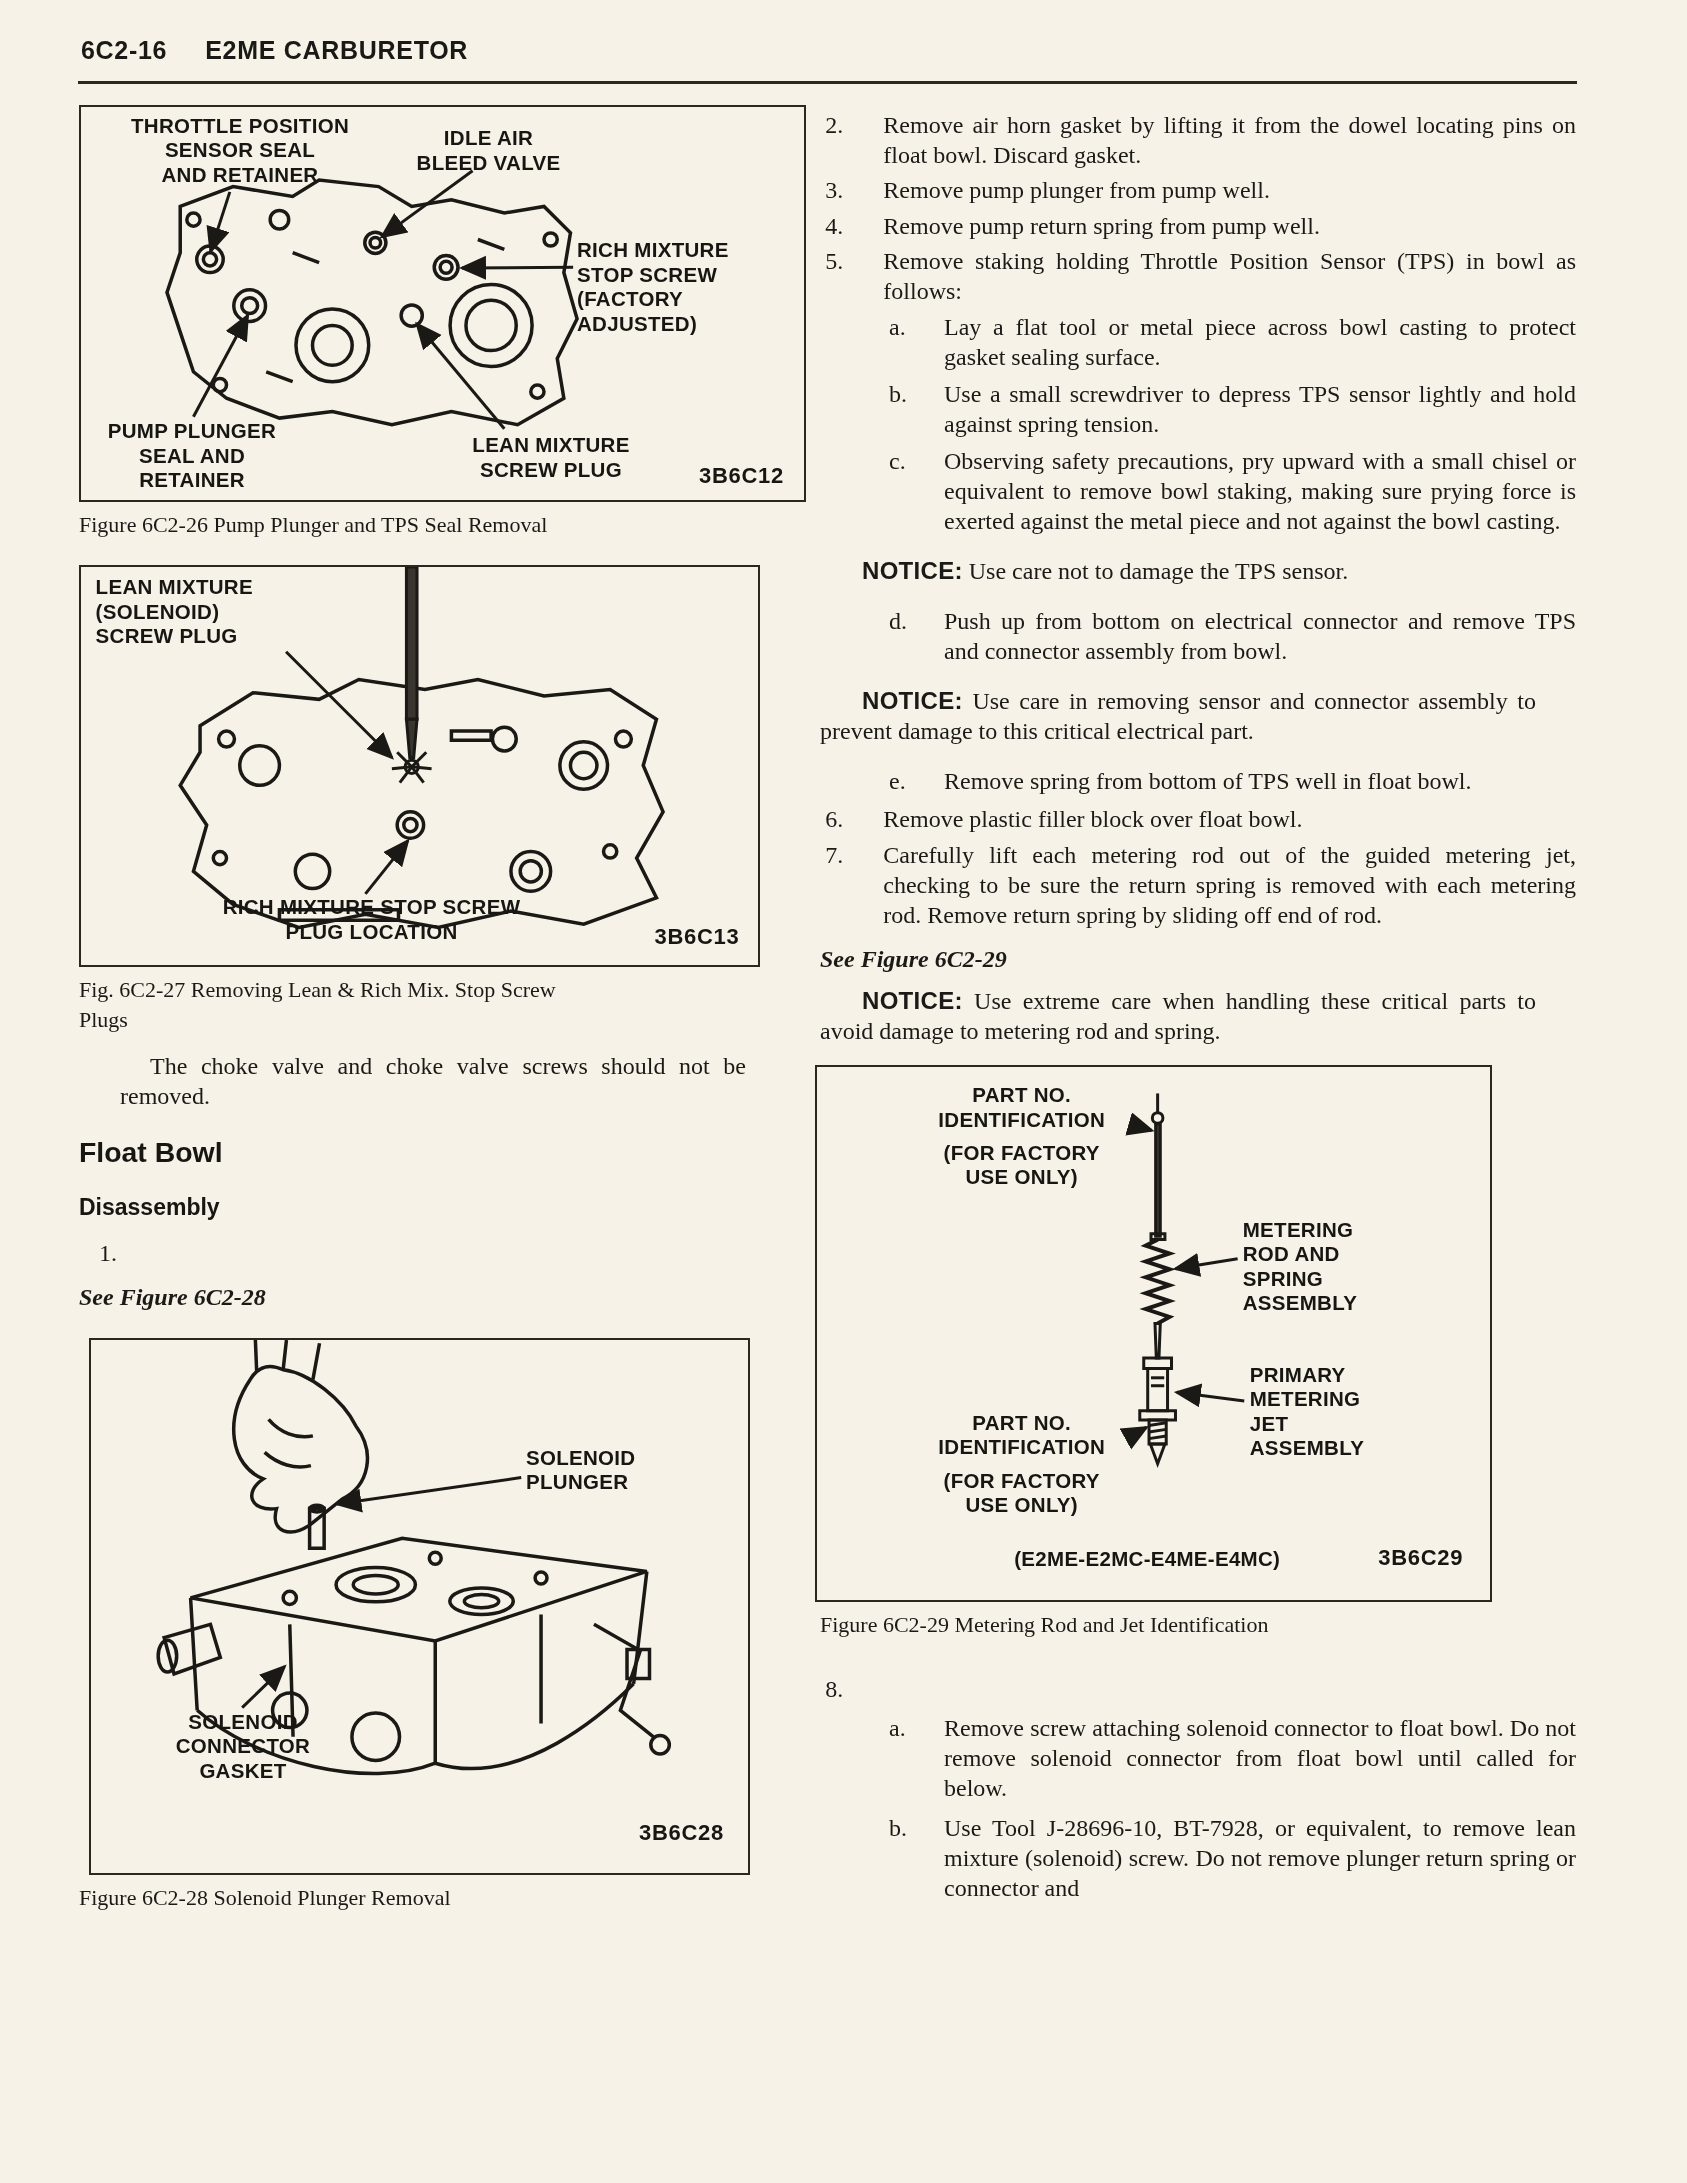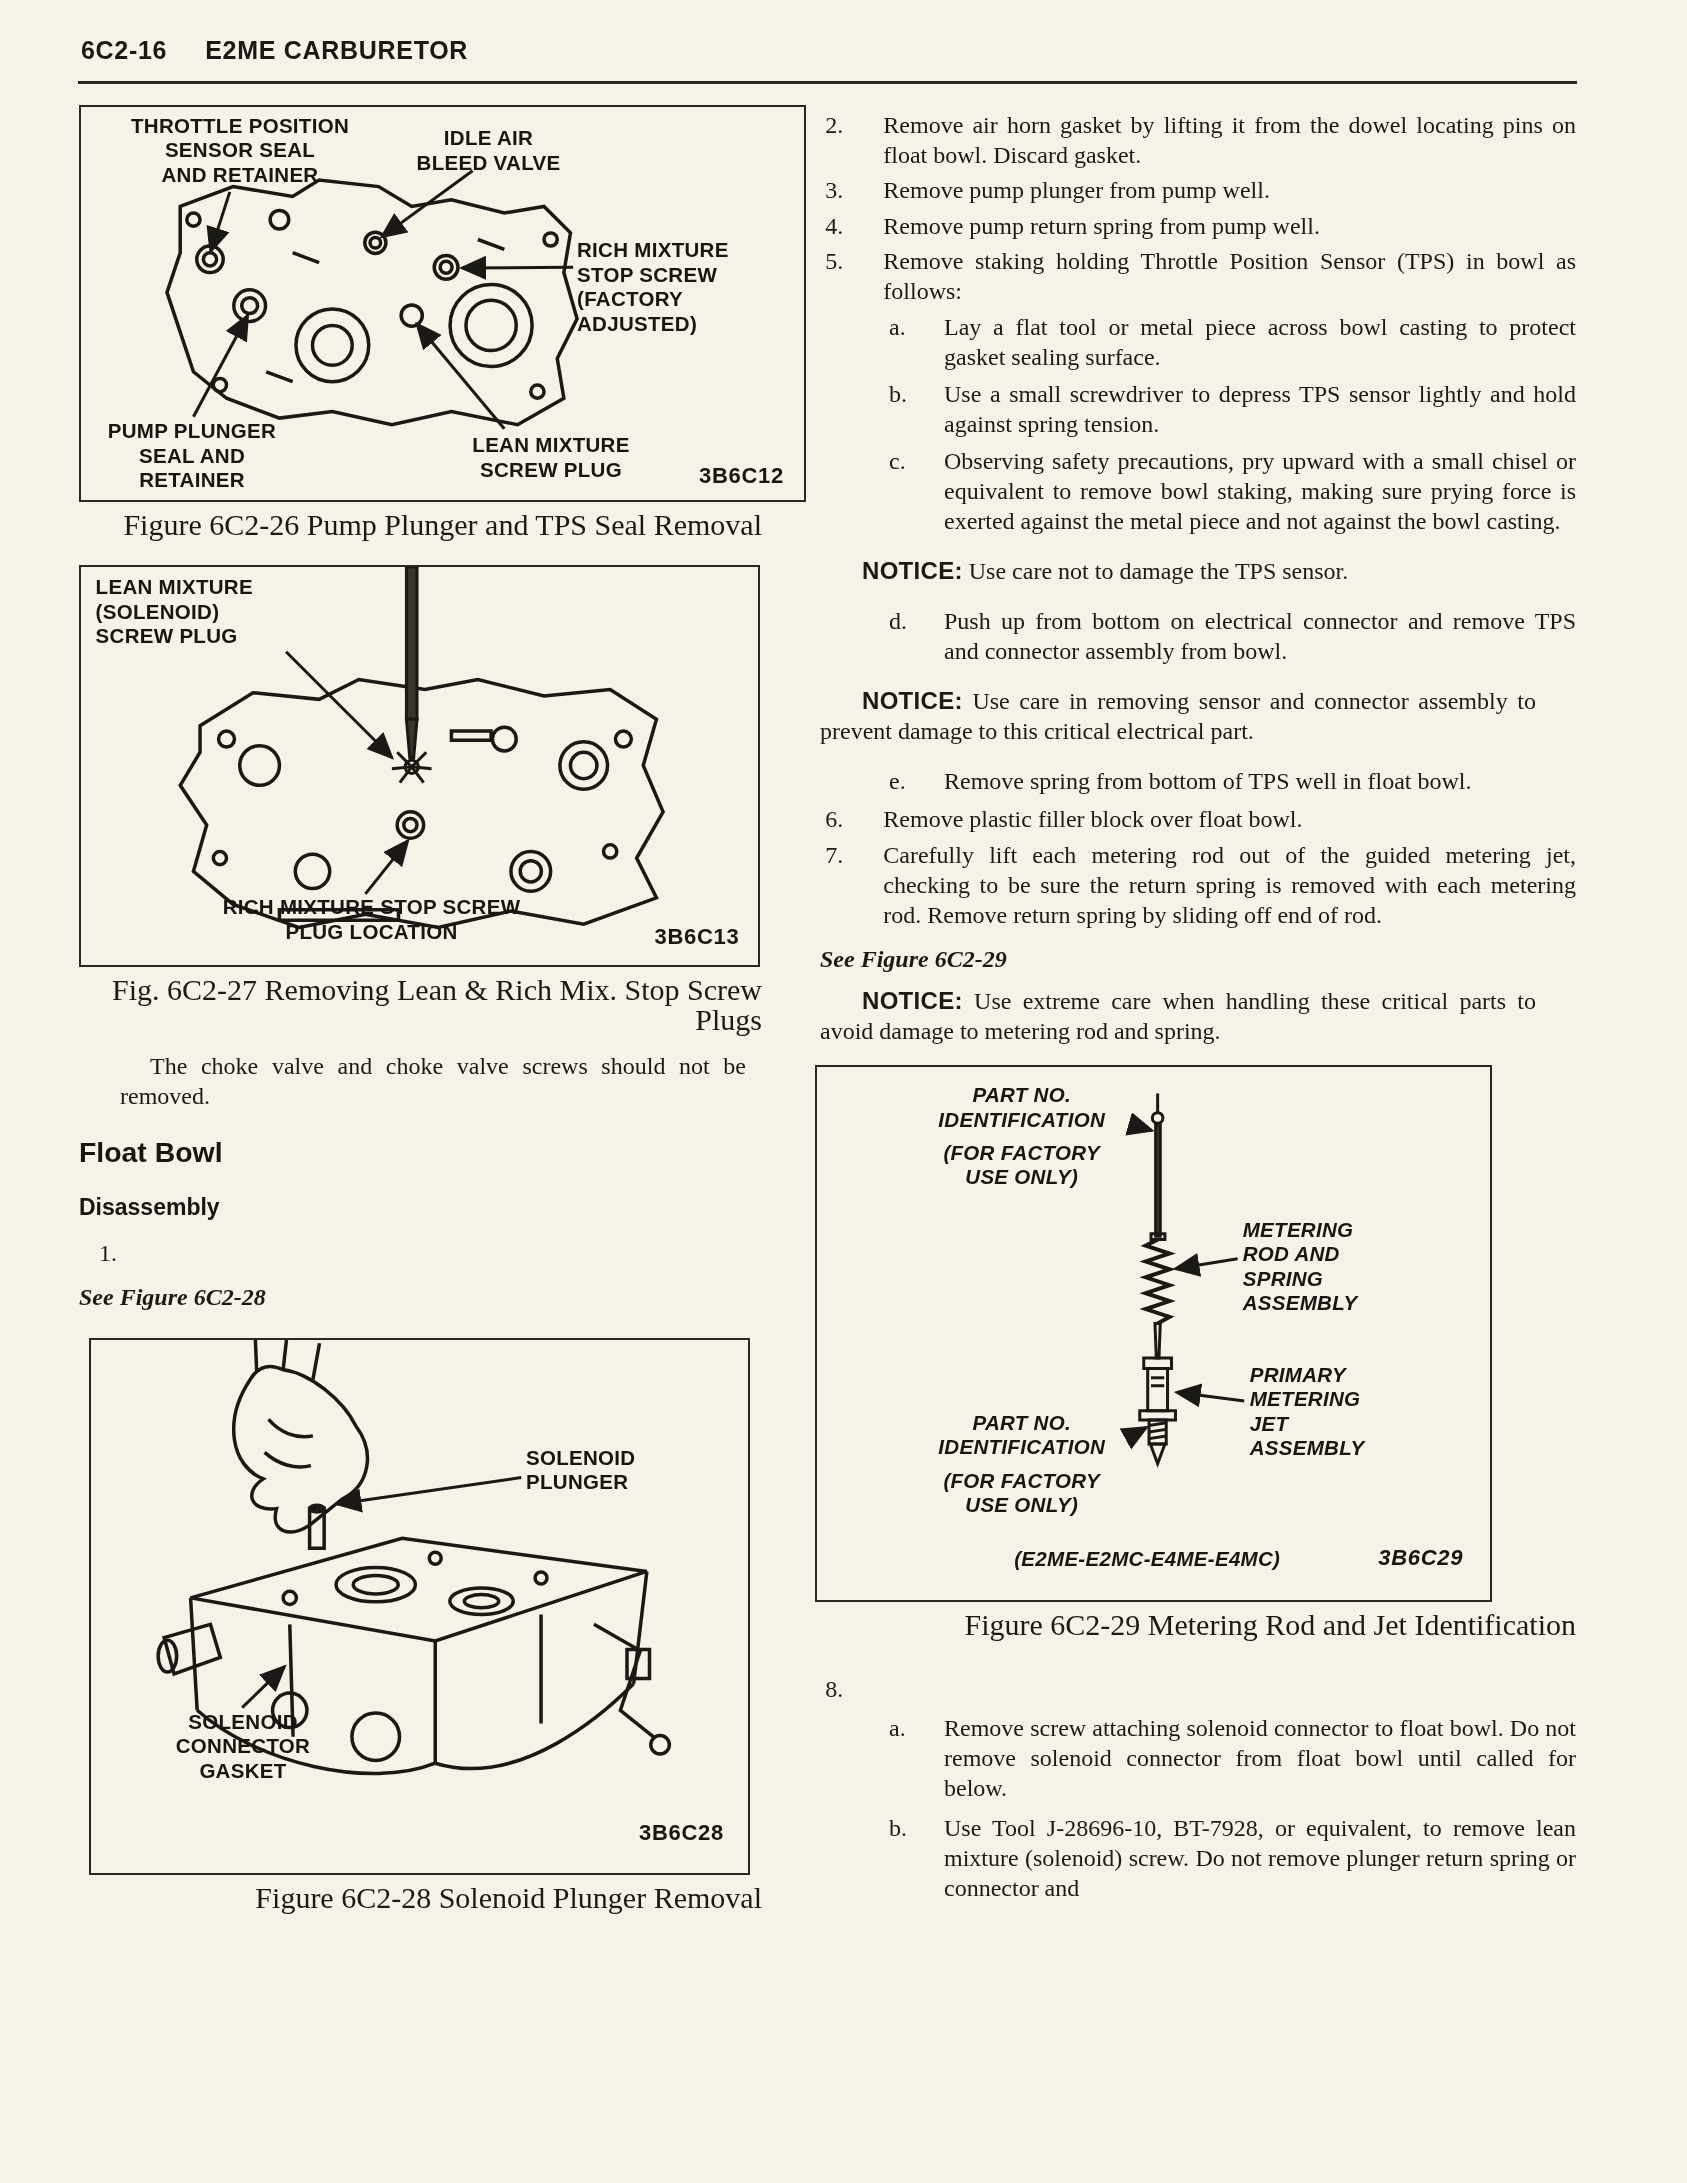--- a/index.html
+++ b/index.html
@@ -34,21 +34,21 @@
     font-size:20.5px; line-height:24.5px; letter-spacing:0.3px;
     white-space:pre-line; color:#181613;
   }
   .fig-label.center { text-align:center; }
   .fig-code {
     position:absolute;
     font-family:"Liberation Sans", sans-serif; font-weight:bold;
     font-size:22px; letter-spacing:0.7px; color:#181613;
   }
   .fig-caption {
-    text-align:right; font-size:30px; line-height:30px;
+    text-align:left; font-size:22px; line-height:30px;
     margin-top:8px; white-space:pre-line; color:#1c1a17;
   }
 
   .body-text { font-size:24px; line-height:30px; text-align:justify; }
 
   .para-choke { margin:16px 0 0 41px; width:626px; text-indent:30px; }
 
   .h-section {
     font-family:"Liberation Sans", sans-serif; font-weight:bold;
     font-size:28.4px; margin-top:25px; color:#181613;
@@ -328,21 +328,21 @@
     <span class="step-text">Carefully lift each metering rod out of the guided metering jet, checking to be sure the return spring is removed with each metering rod. Remove return spring by sliding off end of rod.</span>
   </div>
 
   <p class="see-fig">See Figure 6C2-29</p>
 
   <p class="body-text notice" style="margin-top:13.2px;">
     <span class="notice-label">NOTICE:</span>
     <span>Use extreme care when handling these critical parts to avoid damage to metering rod and spring.</span>
   </p>
 
-  <div class="figure-box fig29-box" style="width:677px; height:537px;font-style:italic;">
+  <div class="figure-box fig29-box" style="width:677px; height:537px;">
     <svg width="672" height="531" viewBox="0 0 1016 803">
       <defs>
         <marker id="m29" markerWidth="10" markerHeight="10" refX="8" refY="4" orient="auto">
           <path d="M0,0 L9,4 L0,8 z" fill="#1b1916"></path>
         </marker>
       </defs>
       <g stroke="#1b1916" stroke-width="3" fill="none">
         <line x1="515" y1="40" x2="515" y2="70"></line>
         <circle cx="515" cy="77" r="8"></circle>
         <rect x="512" y="86" width="7" height="170" fill="#3a362f"></rect>

